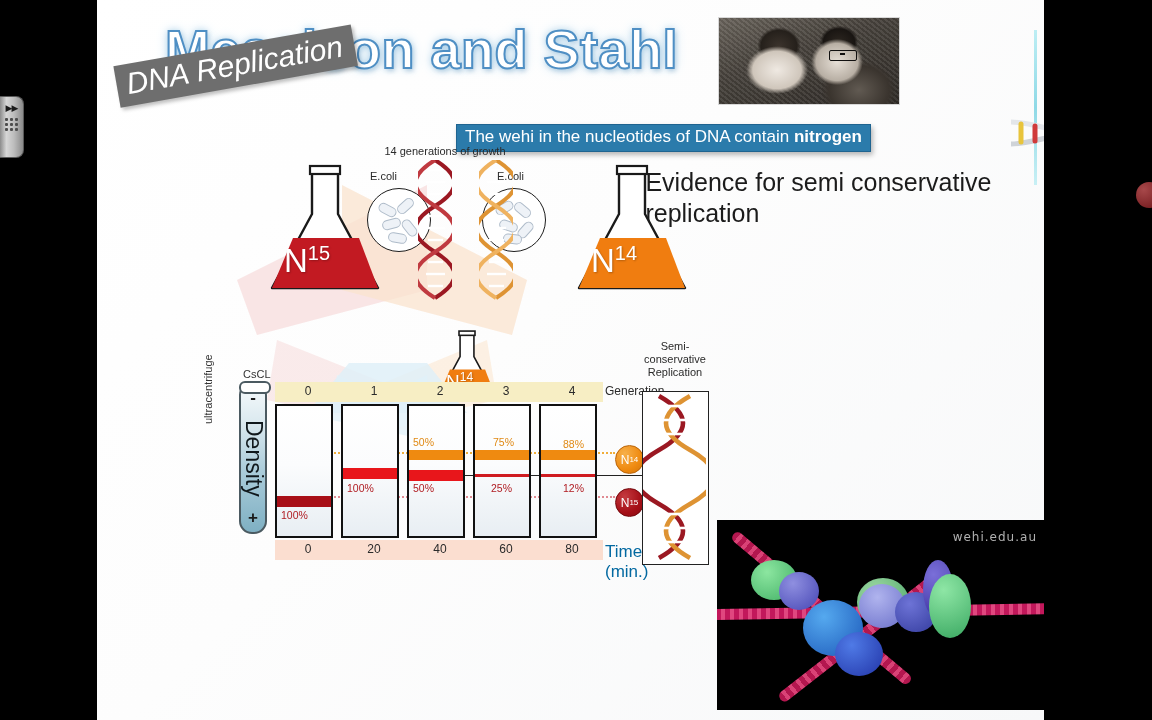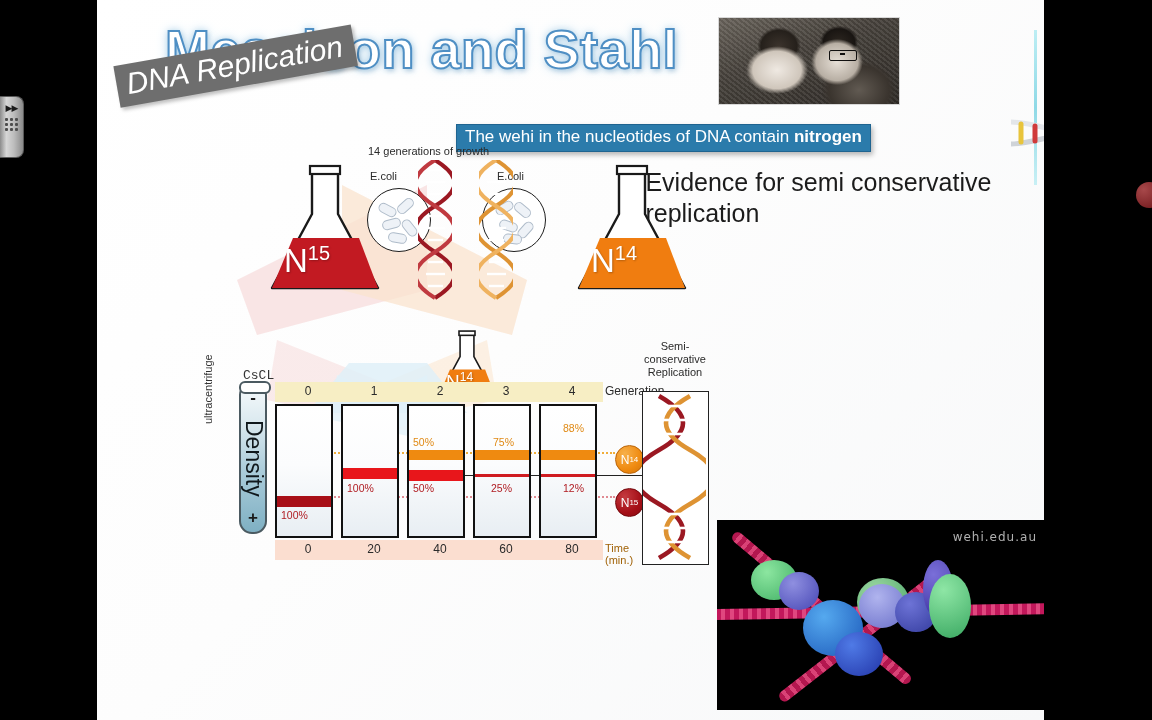--- a/index.html
+++ b/index.html
@@ -82,21 +82,21 @@
   .genlabel{position:absolute;font-size:11px;color:#2a2a2a;}
 
   .ecoli-circle{position:absolute;width:62px;height:62px;border-radius:50%;border:1.6px solid #1d1d1d;
     background:#fff;overflow:hidden;}
   .rod{position:absolute;width:17px;height:8px;border-radius:5px;background:#eef2f7;border:1px solid #aebbc9;}
 
   .dnahelix{position:absolute;}
 
   
   #chart{position:absolute;left:133px;top:368px;width:420px;height:200px;}
-  #cscl-label{position:absolute;left:13px;top:0px;font-size:13px;color:#333;font-family:Liberation Mono, monospace;}
+  #cscl-label{position:absolute;left:13px;top:0px;font-size:11px;color:#333;}
   #ultra{position:absolute;left:-28px;top:56px;transform:rotate(-90deg);transform-origin:left top;
     font-size:11px;color:#333;white-space:nowrap;}
   #tube{position:absolute;left:9px;top:14px;width:28px;height:152px;border:2.4px solid #4b5a61;
     border-radius:13px;background:linear-gradient(to bottom,#f6fafc 0%,#dceaf0 25%,#a9cbd9 60%,#7fb0c3 100%);
     display:flex;flex-direction:column;align-items:center;justify-content:space-between;
     padding:4px 0;box-sizing:border-box;}
   #tube .cap{position:absolute;left:-2px;top:-3px;width:28px;height:9px;border:2.4px solid #4b5a61;
     border-radius:6px;background:#fff;}
   #tube .plus,#tube .minus{font-size:17px;font-weight:bold;color:#1b1b1b;transform:rotate(0deg);}
   #tube .dens{writing-mode:vertical-rl;font-size:23px;color:#10181c;letter-spacing:0px;
@@ -208,21 +208,21 @@
         <polygon points="400,110 215,15 215,120 385,165" fill="#fae3cd" opacity=".75"></polygon>
         <polygon points="150,170 300,230 300,265 140,230" fill="#f6dede" opacity=".6"></polygon>
         <polygon points="360,170 215,230 215,265 370,230" fill="#fbe7d2" opacity=".6"></polygon>
         <polygon points="210,205 300,245 300,270 205,250" fill="#e6f3fa" opacity=".9"></polygon>
         <polygon points="300,205 215,245 215,270 305,250" fill="#e6f3fa" opacity=".9"></polygon>
       </svg>
       <svg class="beam" style="left:180px;top:215px;width:160px;height:60px">
         <polygon points="0,58 160,58 120,8 42,8" fill="#dff0f8" opacity=".85"></polygon>
       </svg>
 
-      <div class="genlabel" style="left:241px;top:5px;width:130px;text-align:left">14 generations of growth</div>
+      <div class="genlabel" style="left:253px;top:5px;width:130px;text-align:center">14 generations of growth</div>
 
       <div class="flask" style="left:133px;top:24px;">
         <svg width="130" height="135" viewBox="0 0 130 135">
           <path d="M52 4 h26 v46 L118 124 h-106 L52 50 Z" fill="#ffffff" stroke="#1a1a1a" stroke-width="2.4" stroke-linejoin="round"></path>
           <path d="M66 74 L118 124 h-106 Z" fill="#c21a22"></path>
           <path d="M33 74 h66 l19 50 h-106 Z" fill="#c21a22"></path>
           <rect x="50" y="2" width="30" height="8" fill="#ffffff" stroke="#1a1a1a" stroke-width="2.2"></rect>
         </svg>
         <span class="lab" style="left:24px;top:78px;"><span>N</span><sup>15</sup></span>
       </div>
@@ -316,21 +316,21 @@
       </div>
       <div style="position:absolute;left:375px;top:16px;font-size:12px;color:#2b2b2b">Generation</div>
 
       <div id="timebar">
         <span style="left:0px;width:66px">0</span>
         <span style="left:66px;width:66px">20</span>
         <span style="left:132px;width:66px">40</span>
         <span style="left:198px;width:66px">60</span>
         <span style="left:264px;width:66px">80</span>
       </div>
-      <div style="position:absolute;left:375px;top:174px;font-size:11px;color:#a16207">Time (min.)</div>
+      <div style="position:absolute;left:375px;top:174px;font-size:17px;color:#0369a1">Time (min.)</div>
 
       <div class="dotline org" style="left:45px;top:84px;width:340px"></div>
       <div class="dotline red" style="left:45px;top:128px;width:340px"></div>
       <div class="solidline" style="left:180px;top:107px;width:280px"></div>
 
       <div class="lane" style="left:45px">
         <div class="band n15" style="top:90px"></div>
         <div class="pct red" style="left:4px;top:103px">100%</div>
       </div>
 
@@ -348,21 +348,21 @@
 
       <div class="lane" style="left:243px">
         <div class="band n14" style="top:44px"></div>
         <div class="pct org" style="left:18px;top:30px">75%</div>
         <div class="band hybthin" style="top:68px"></div>
         <div class="pct red" style="left:16px;top:76px">25%</div>
       </div>
 
       <div class="lane" style="left:309px">
         <div class="band n14" style="top:44px"></div>
-        <div class="pct org" style="left:22px;top:16px">88%</div>
+        <div class="pct org" style="left:22px;top:32px">88%</div>
         <div class="band hybthin" style="top:68px"></div>
         <div class="pct red" style="left:22px;top:76px">12%</div>
       </div>
 
       <div class="marker n14" style="left:385px;top:77px">
         <span>N</span>
           <sup>14</sup>
       </div>
       <div class="marker n15" style="left:385px;top:120px">
         <span>N</span>

